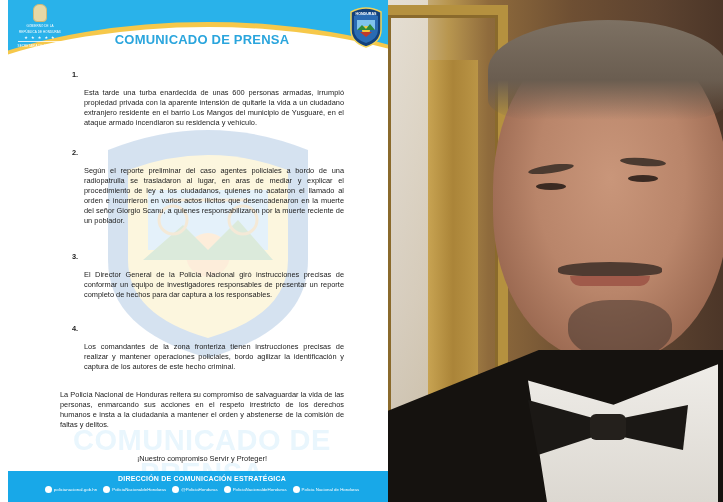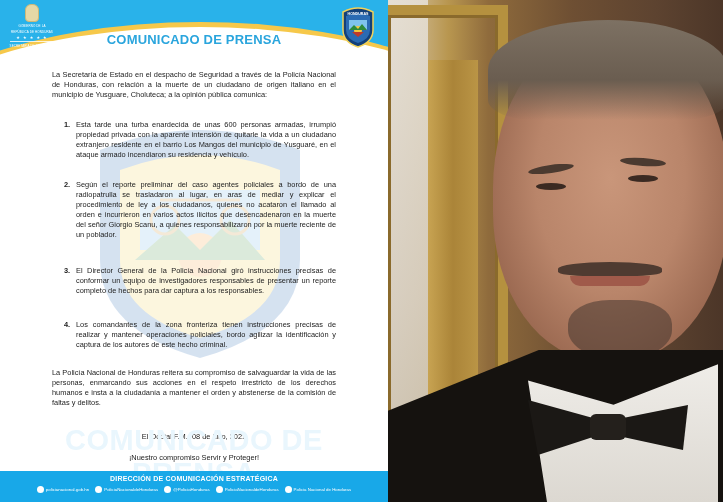--- a/index.html
+++ b/index.html
@@ -1,21 +1,21 @@
 <!DOCTYPE html>
 <html><head>
 <meta charset="utf-8">
 <style>
   * { box-sizing: border-box; margin: 0; padding: 0; }
   html, body { width: 723px; height: 502px; overflow: hidden; background: #fff; }
   body { position: relative; font-family: "Liberation Sans", sans-serif; }
 
   
   #doc {
-    position: absolute; left: 0; top: 0; width: 388px; height: 502px;
+    position: absolute; left: 8px; top: 0; width: 388px; height: 502px;
     background: #ffffff; overflow: hidden;
   }
   .hdr-sky {
     position: absolute; left: 0; top: 0; width: 388px; height: 110px;
     background: #29b2ea;
   }
   .hdr-curve {
     position: absolute; left: -120px; top: 22px; width: 640px; height: 260px;
     border-radius: 50%; background: #fff;
     border-top: 5px solid #f6c84a;
@@ -48,21 +48,21 @@
 
   .doc-body {
     position: absolute; left: 52px; top: 70px; width: 284px;
     font-size: 7.4px; line-height: 10px; color: #222;
     text-align: justify;
   }
   .intro { margin-bottom: 20px; }
   .items { list-style: none; }
   .items li { display: flex; margin-bottom: 20px; }
   .items li .num { width: 12px; font-weight: bold; flex: 0 0 12px; }
-  .items li .txt { flex: 1; }
+  .items li .txt { flex: 1; margin-top: 18px; }
   .items li:nth-child(1) { margin-left: 12px; }
   .items li:nth-child(2) { margin-left: 12px; margin-bottom: 26px; }
   .items li:nth-child(3) { margin-left: 12px; margin-bottom: 24px; }
   .items li:nth-child(4) { margin-left: 12px; margin-bottom: 18px; }
   .closing { margin-bottom: 24px; }
   .date { text-align: center; margin-bottom: 11px; }
   .motto { text-align: center; font-weight: normal; }
 
   .faded-title {
     position: absolute; left: 0; top: 424px; width: 388px; text-align: center;
@@ -176,41 +176,39 @@
       <rect x="60" y="70" width="120" height="60" fill="#6fb7e8"></rect>
       <circle cx="120" cy="135" r="22" fill="#f6a13a"></circle>
       <path d="M55 140 L95 105 L120 130 L150 100 L185 140 Z" fill="#3e8f3e"></path>
       <line x1="80" y1="80" x2="160" y2="80" stroke="#c58a2a" stroke-width="3"></line>
       <circle cx="85" cy="100" r="14" fill="none" stroke="#c58a2a" stroke-width="3"></circle>
       <circle cx="155" cy="100" r="14" fill="none" stroke="#c58a2a" stroke-width="3"></circle>
     </svg>
   </div>
 
   <div class="doc-body">
-    <p class="intro">La Secretaría de Estado en el despacho de Seguridad a través de la Policía Nacional de Honduras, con relación a la muerte de un ciudadano de origen italiano en el municipio de Yusguare, Choluteca; a la opinión pública comunica:</p>
     <ol class="items">
       <li>
         <span class="num">1.</span>
         <span class="txt">Esta tarde una turba enardecida de unas 600 personas armadas, irrumpió propiedad privada con la aparente intensión de quitarle la vida a un ciudadano extranjero residente en el barrio Los Mangos del municipio de Yusguaré, en el ataque armado incendiaron su residencia y vehículo.</span>
       </li>
       <li>
         <span class="num">2.</span>
         <span class="txt">Según el reporte preliminar del caso agentes policiales a bordo de una radiopatrulla se trasladaron al lugar, en aras de mediar y explicar el procedimiento de ley a los ciudadanos, quienes no acataron el llamado al orden e incurrieron en varios actos ilícitos que desencadenaron en la muerte del señor Giorgio Scanu, a quienes responsabilizaron por la muerte reciente de un poblador.</span>
       </li>
       <li>
         <span class="num">3.</span>
         <span class="txt">El Director General de la Policía Nacional giró instrucciones precisas de conformar un equipo de investigadores responsables de presentar un reporte completo de hechos para dar captura a los responsables.</span>
       </li>
       <li>
         <span class="num">4.</span>
         <span class="txt">Los comandantes de la zona fronteriza tienen instrucciones precisas de realizar y mantener operaciones policiales, bordo agilizar la identificación y captura de los autores de este hecho criminal.</span>
       </li>
     </ol>
     <p class="closing">La Policía Nacional de Honduras reitera su compromiso de salvaguardar la vida de las personas, enmarcando sus acciones en el respeto irrestricto de los derechos humanos e insta a la ciudadanía a mantener el orden y abstenerse de la comisión de faltas y delitos.</p>
-    <p class="date">El Ocotal F.M., 08 de julio, 2021</p>
     <p class="motto">¡Nuestro compromiso Servir y Proteger!</p>
   </div>
 
   <div class="faded-title">COMUNICADO DE PRENSA</div>
 
   <div class="footer">
     <div class="f-title">DIRECCIÓN DE COMUNICACIÓN ESTRATÉGICA</div>
     <div class="socials">
       <span class="soc">
         <span class="ic"></span>

